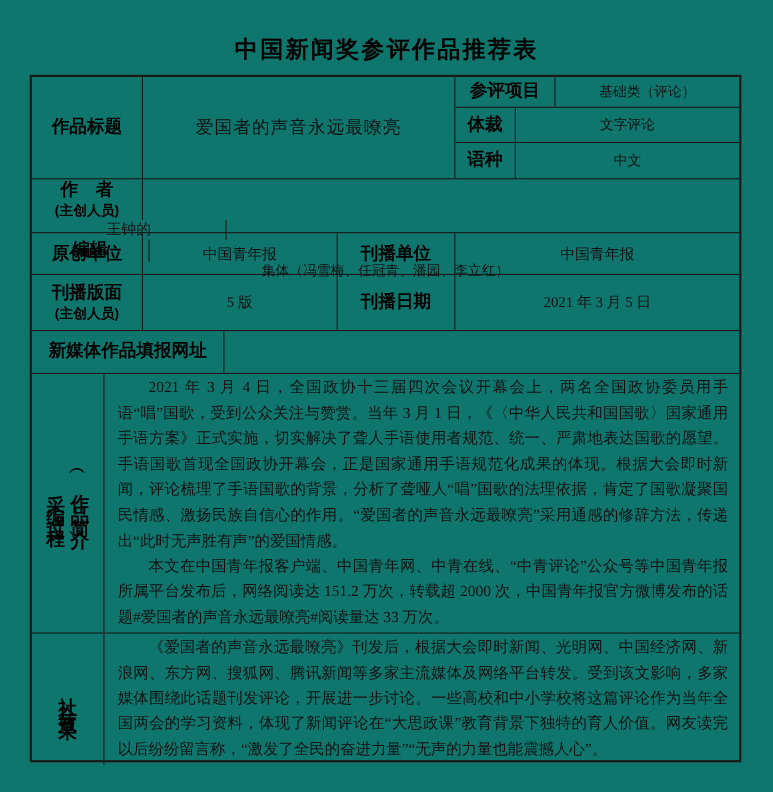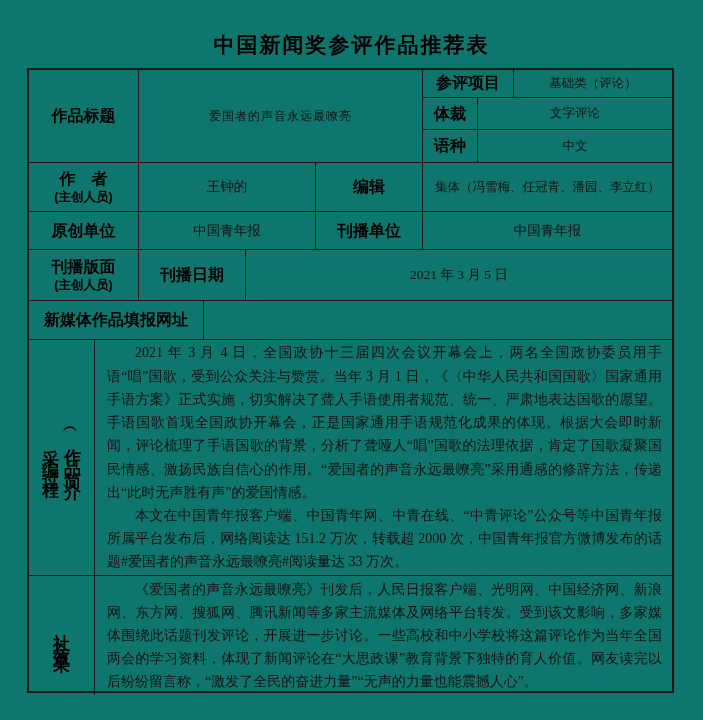--- a/index.html
+++ b/index.html
@@ -13,26 +13,26 @@
               border:2px solid #1a1a1a;box-sizing:border-box;display:flex;flex-direction:column;}
   .row{display:flex;border-bottom:1.5px solid #1a1a1a;box-sizing:border-box;flex:0 0 auto;}
   .row:last-child{border-bottom:none;}
   .cell{border-right:1.5px solid #1a1a1a;box-sizing:border-box;display:flex;
         align-items:center;justify-content:center;text-align:center;}
   .cell:last-child{border-right:none;}
   .label{font-family:"Liberation Sans","DejaVu Sans",sans-serif;font-weight:700;
          font-size:16px;color:#000;flex-direction:column;line-height:1.25;}
   .label .sub{font-size:12.5px;font-weight:700;margin-top:1px;}
   .value{font-size:13.5px;color:#111;}
-  .value-big{font-size:12px;letter-spacing:1px;}
+  .value-big{font-size:16px;letter-spacing:1px;}
   .value-small{font-size:12.5px;white-space:nowrap;}
   .right-stack{flex:1;display:flex;flex-direction:column;box-sizing:border-box;}
   .subrow{display:flex;border-bottom:1.5px solid #1a1a1a;box-sizing:border-box;}
   .subrow:last-child{border-bottom:none;}
-  .w-c1{width:110px;}
+  .w-c1{width:101px;}
   .w-c2a{width:284px;}
   .w-c2b{width:177px;}
   .w-c3{width:107px;}
   .w-lab-big{width:91px;}
   .w-lab-sm{width:55px;}
   .flex1{flex:1;}
   .h-sub1{height:28px;}
   .h-sub2{height:33px;}
   .h-sub3{height:32px;}
   .w-media-label{width:175px;}
@@ -72,21 +72,21 @@
           <div class="cell label w-lab-sm">体裁</div>
           <div class="cell value value-small flex1">文字评论</div>
         </div>
         <div class="subrow h-sub3">
           <div class="cell label w-lab-sm">语种</div>
           <div class="cell value value-small flex1">中文</div>
         </div>
       </div>
     </div>
 
-    <div class="row" style="height:49px;">
+    <div class="row" style="height:49px;flex-direction:column;">
       <div class="cell label w-c1">
         <span>作　者</span>
         <span class="sub">(主创人员)</span>
       </div>
       <div class="cell value w-c2b">王钟的</div>
       <div class="cell label w-c3">编辑</div>
       <div class="cell value value-small flex1">集体（冯雪梅、任冠青、潘园、李立红）</div>
     </div>
 
     <div class="row" style="height:38px;justify-content:center;">
@@ -94,20 +94,21 @@
       <div class="cell value w-c2b">中国青年报</div>
       <div class="cell label w-c3">刊播单位</div>
       <div class="cell value flex1">中国青年报</div>
     </div>
 
     <div class="row" style="height:51px;">
       <div class="cell label w-c1">
         <span>刊播版面</span>
         <span class="sub">(主创人员)</span>
       </div>
+      <div class="cell value w-c2b">5 版</div>
       <div class="cell label w-c3">刊播日期</div>
       <div class="cell value flex1">2021 年 3 月 5 日</div>
     </div>
 
     <div class="row" style="height:39px;">
       <div class="cell label w-media-label">新媒体作品填报网址</div>
       <div class="cell value flex1"></div>
     </div>
 
     <div class="row" style="height:236px;">
@@ -125,18 +126,18 @@
         <p>2021 年 3 月 4 日，全国政协十三届四次会议开幕会上，两名全国政协委员用手语“唱”国歌，受到公众关注与赞赏。当年 3 月 1 日，《〈中华人民共和国国歌〉国家通用手语方案》正式实施，切实解决了聋人手语使用者规范、统一、严肃地表达国歌的愿望。手语国歌首现全国政协开幕会，正是国家通用手语规范化成果的体现。根据大会即时新闻，评论梳理了手语国歌的背景，分析了聋哑人“唱”国歌的法理依据，肯定了国歌凝聚国民情感、激扬民族自信心的作用。“爱国者的声音永远最嘹亮”采用通感的修辞方法，传递出“此时无声胜有声”的爱国情感。</p>
         <p>本文在中国青年报客户端、中国青年网、中青在线、“中青评论”公众号等中国青年报所属平台发布后，网络阅读达 151.2 万次，转载超 2000 次，中国青年报官方微博发布的话题#爱国者的声音永远最嘹亮#阅读量达 33 万次。</p>
       </div>
     </div>
 
     <div class="row" style="height:119px;">
       <div class="cell w-side">
         <span class="v-single">社会效果</span>
       </div>
       <div class="section-content flex1">
-        <p>《爱国者的声音永远最嘹亮》刊发后，人民日报客户端、光明网、中国经济网、新浪网、东方网、搜狐网、腾讯新闻等多家主流媒体及网络平台转发。受到该文影响，多家媒体围绕此话题刊发评论，开展进一步讨论。一些高校和中小学校将这篇评论作为当年全国两会的学习资料，体现了新闻评论在“大思政课”教育背景下独特的育人价值。网友读完以后纷纷留言称，“激发了全民的奋进力量”“无声的力量也能震撼人心”。</p>
+        <p>《爱国者的声音永远最嘹亮》刊发后，根据大会即时新闻、光明网、中国经济网、新浪网、东方网、搜狐网、腾讯新闻等多家主流媒体及网络平台转发。受到该文影响，多家媒体围绕此话题刊发评论，开展进一步讨论。一些高校和中小学校将这篇评论作为当年全国两会的学习资料，体现了新闻评论在“大思政课”教育背景下独特的育人价值。网友读完以后纷纷留言称，“激发了全民的奋进力量”“无声的力量也能震撼人心”。</p>
       </div>
     </div>
 
   </div>
 </div>
 
 </body></html>

